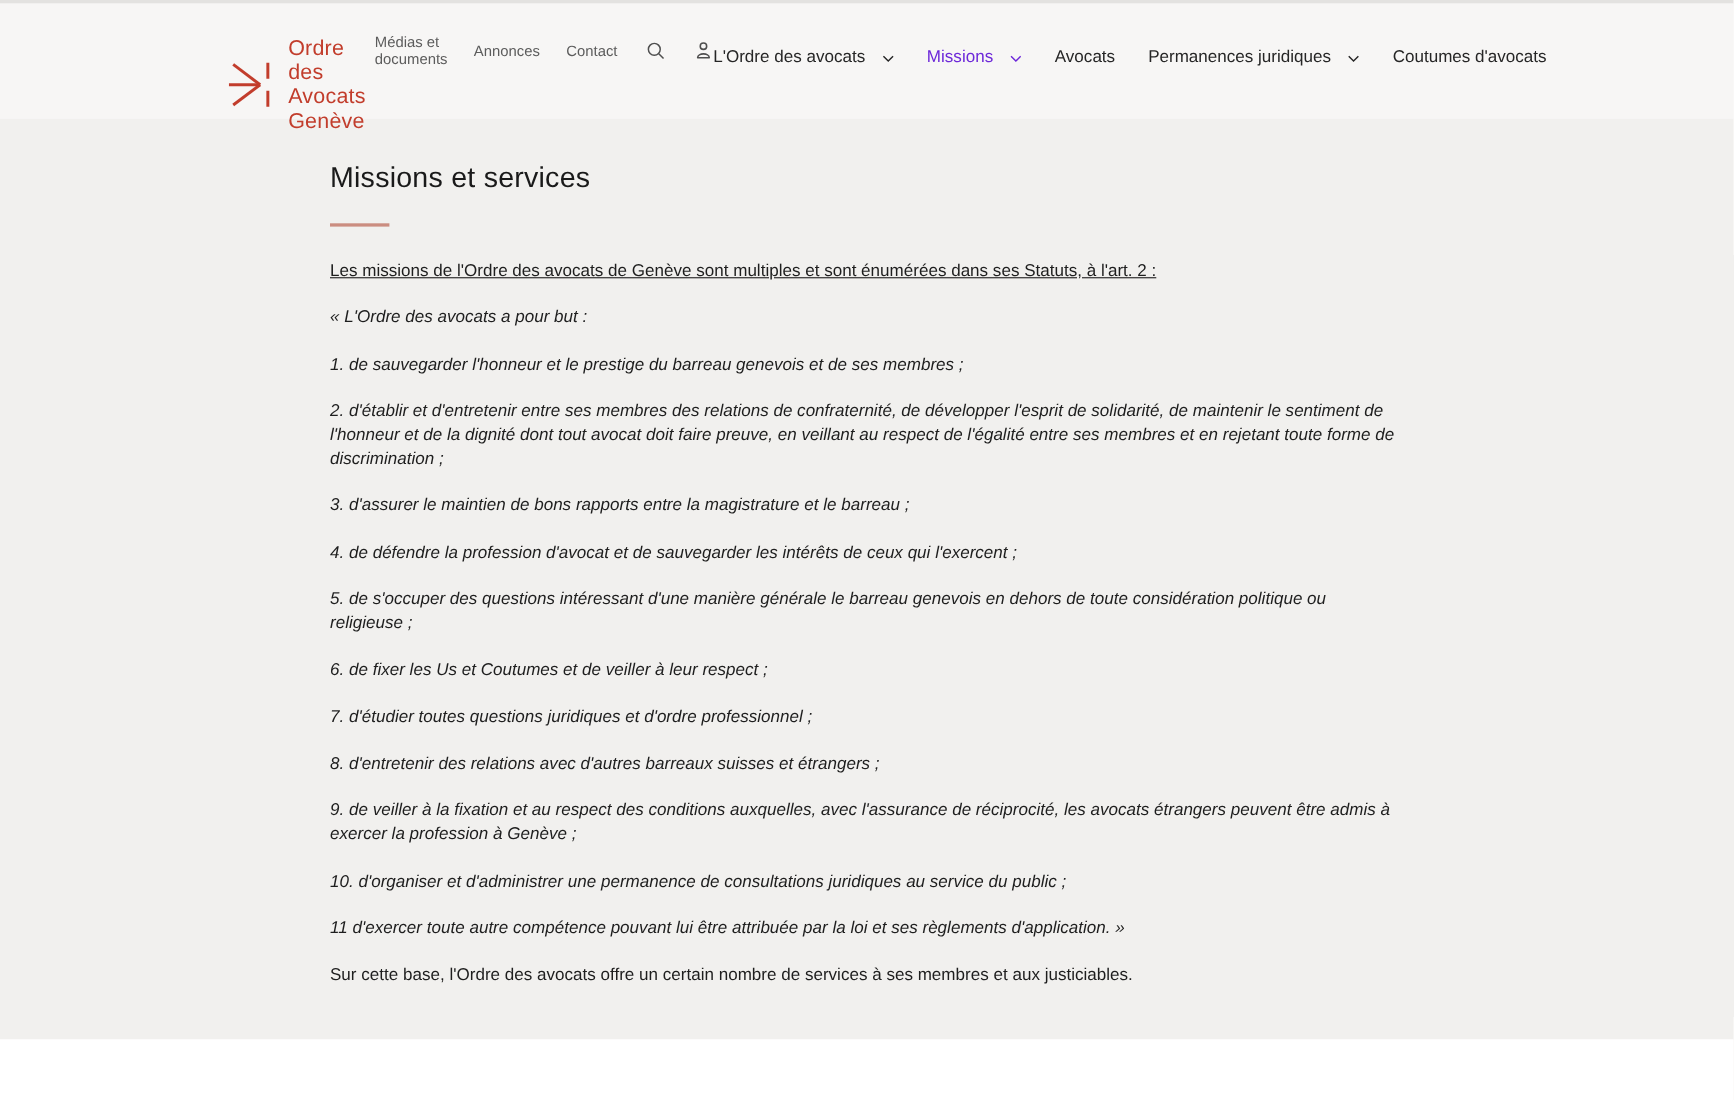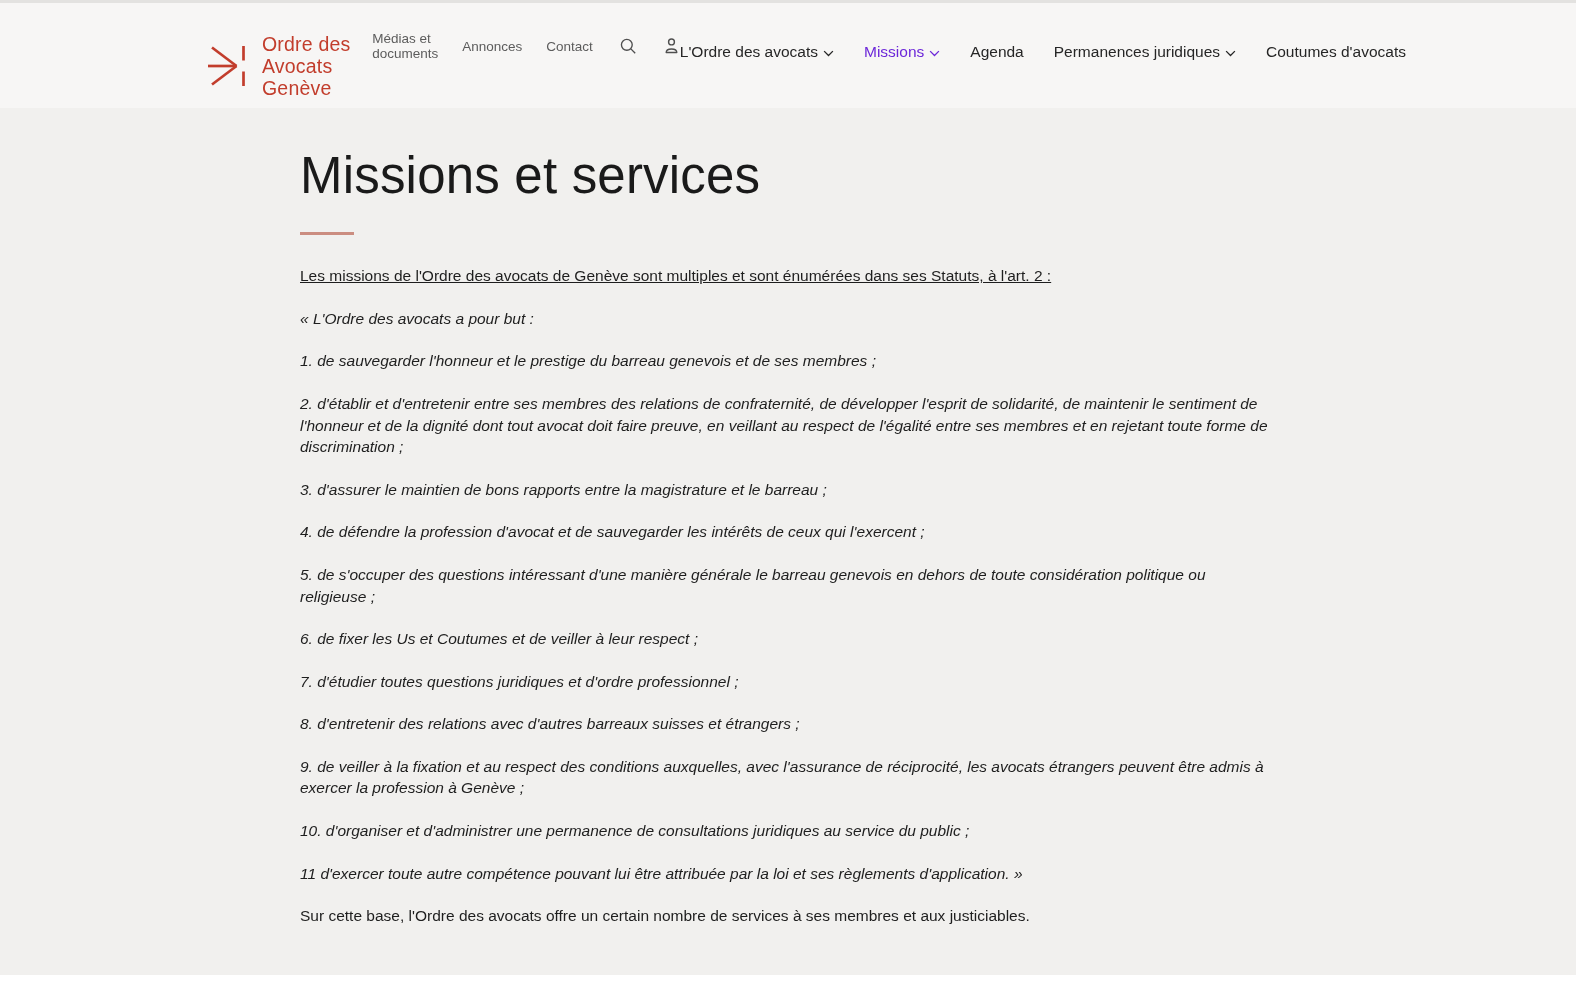--- a/index.html
+++ b/index.html
@@ -57,34 +57,34 @@
     display: flex;
     align-items: center;
     gap: 30px;
     margin-top: 13px;
     font-size: 15.5px;
     color: #262626;
   }
   .nav-item {
     display: inline-flex;
     align-items: center;
-    gap: 5px;
+    gap: 15px;
     cursor: pointer;
     white-space: nowrap;
   }
   .nav-item.active { color: #6d28d9; }
   .chev { display: inline-flex; align-items: center; margin-top: 2px; }
 
   
   .hero-section {
     background: #f1f0ee;
     padding: 38px 300px 48px 300px;
   }
   .page-title {
-    font-size: 51px;
+    font-size: 26px;
     font-weight: 400;
     color: #1a1a1a;
     letter-spacing: 0.2px;
     line-height: 1.18;
   }
   .title-rule {
     width: 54px;
     height: 3px;
     background: #cb8d80;
     margin-top: 26px;
@@ -159,21 +159,21 @@
         </span>
         <span class="nav-item active">
           <span>Missions</span>
           <span class="chev">
             <svg width="11" height="7" viewBox="0 0 12 8" fill="none" stroke="currentColor" stroke-width="1.5">
                 <path d="M1 1.3 L6 6.3 L11 1.3"></path>
               </svg>
           </span>
         </span>
         <span class="nav-item">
-          <span>Agenda</span>
+          <span>Avocats</span>
         </span>
         <span class="nav-item">
           <span>Permanences juridiques</span>
           <span class="chev">
             <svg width="11" height="7" viewBox="0 0 12 8" fill="none" stroke="currentColor" stroke-width="1.5">
                 <path d="M1 1.3 L6 6.3 L11 1.3"></path>
               </svg>
           </span>
         </span>
         <span class="nav-item">

